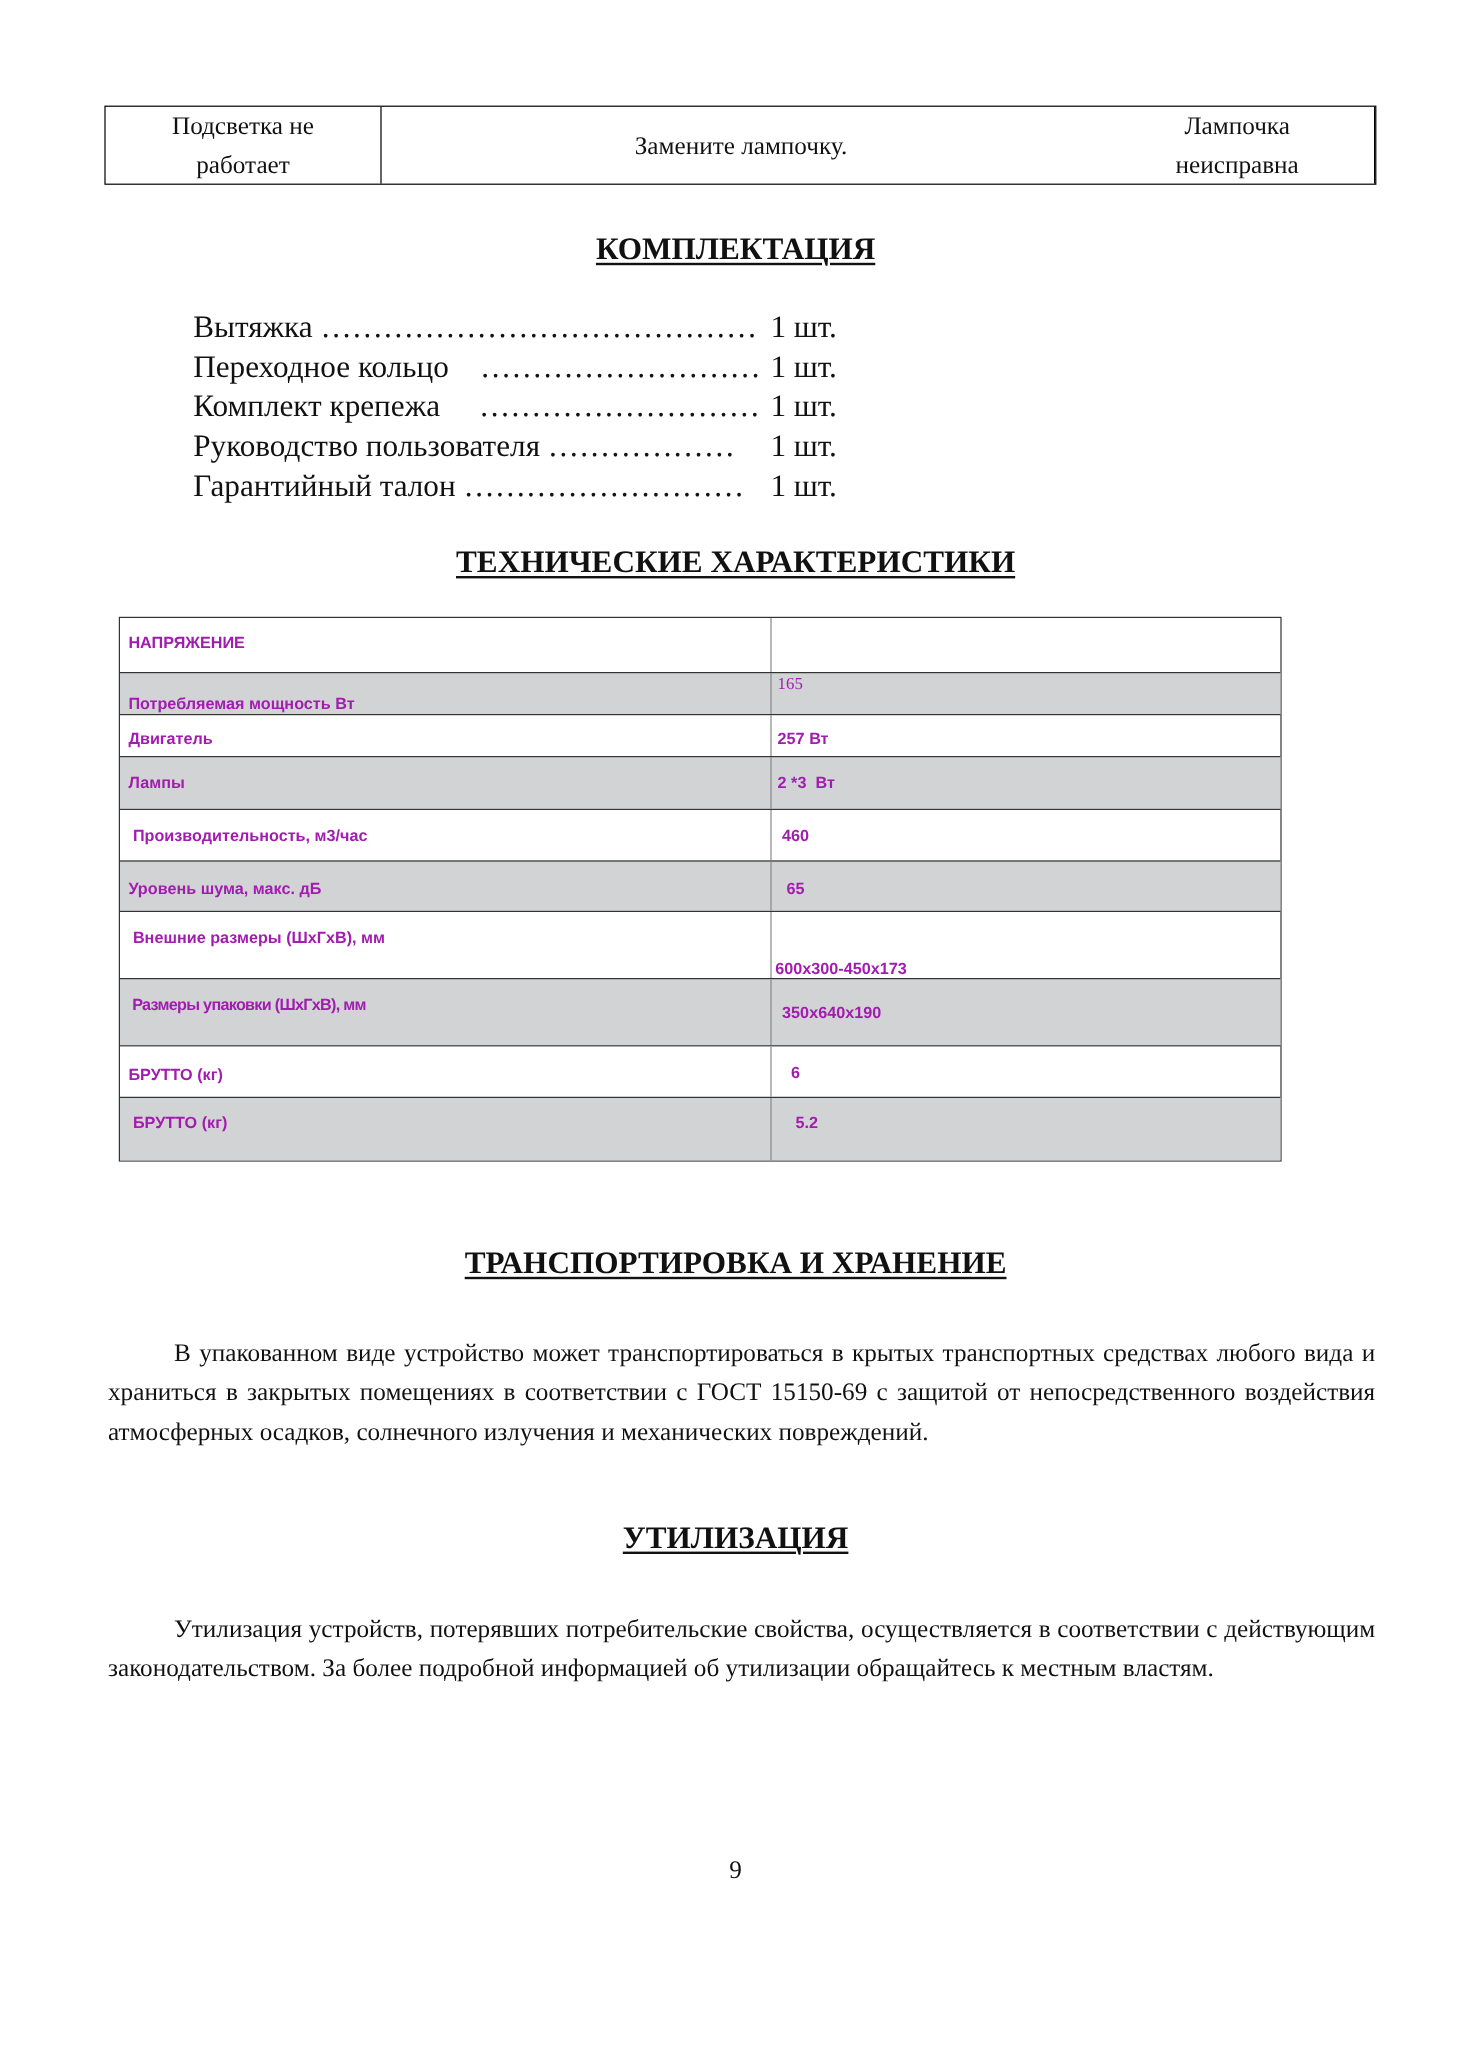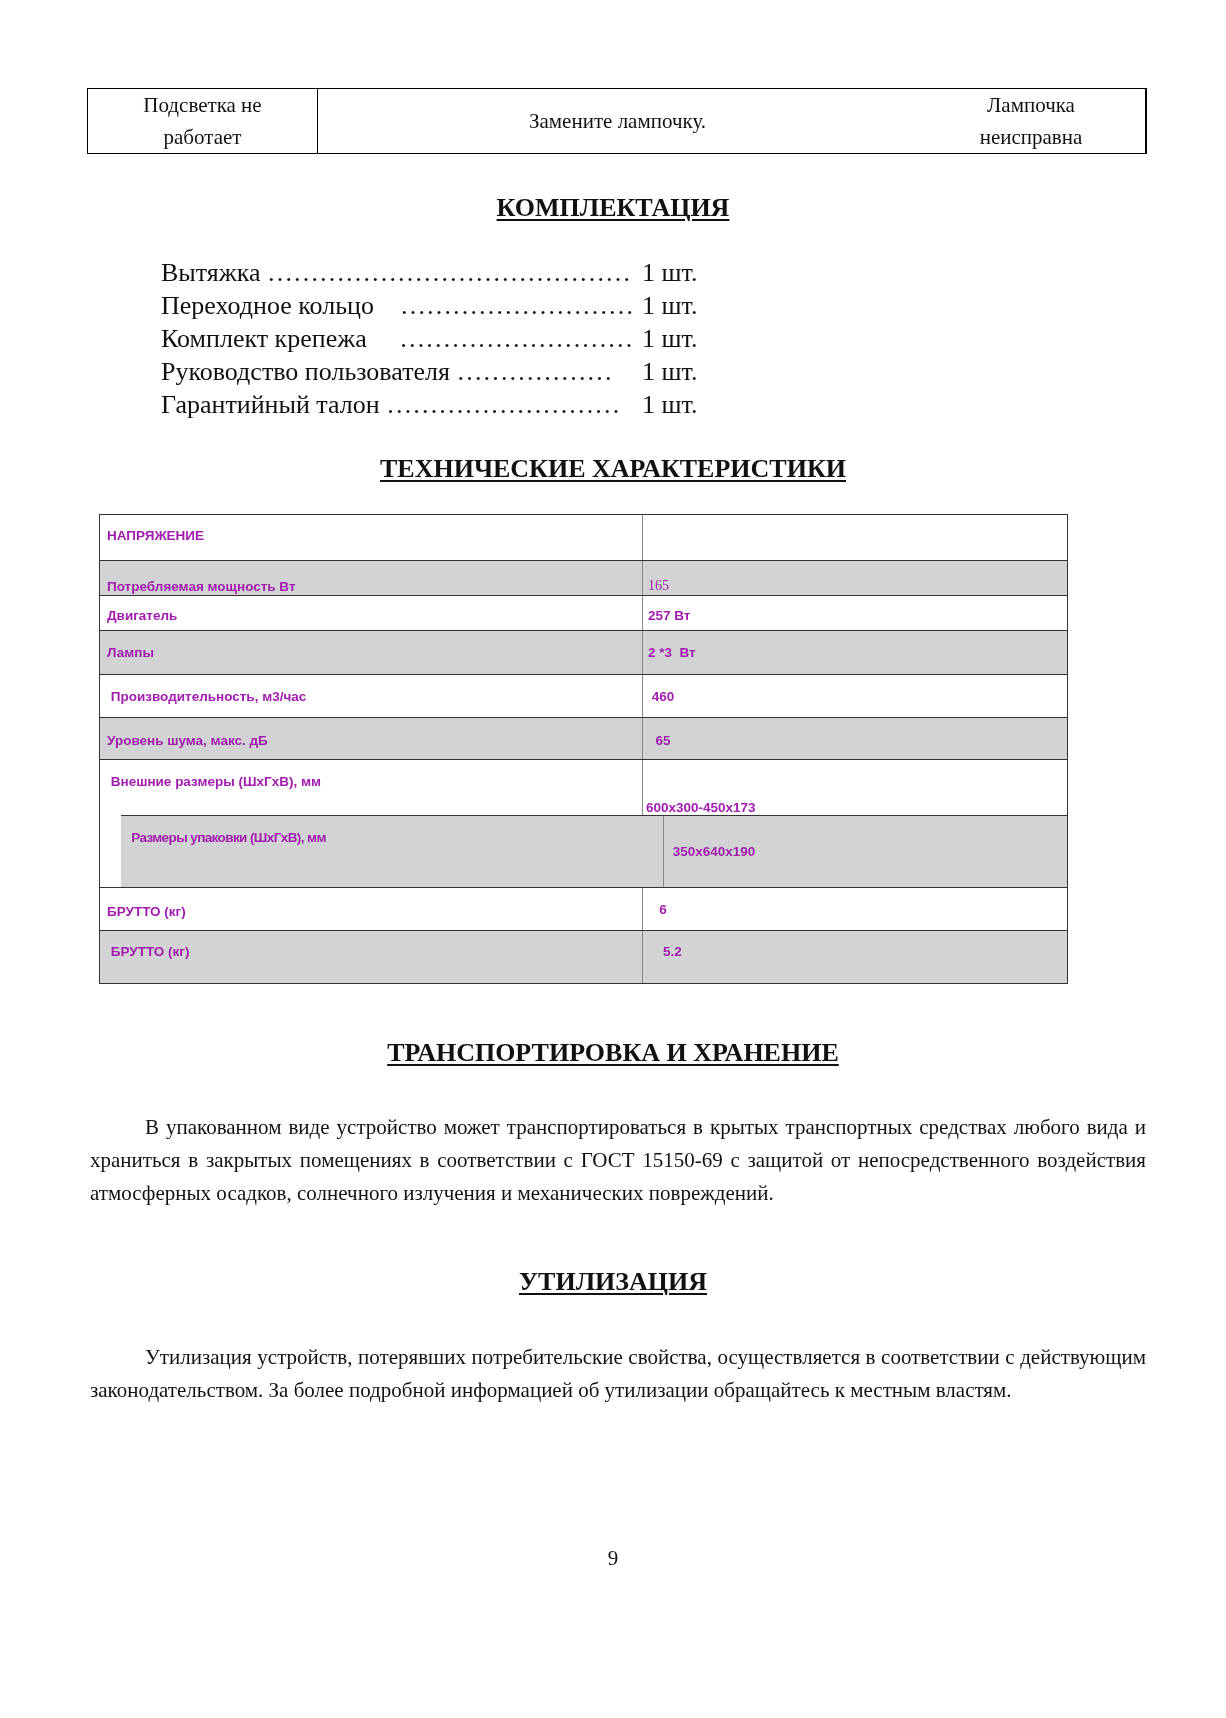--- a/index.html
+++ b/index.html
@@ -176,21 +176,21 @@
 <div class="spec-table">
   <div class="spec-row" style="height:45px;">
     <div class="label" style="align-items:flex-start;padding-top:13px;">
         <span>НАПРЯЖЕНИЕ</span>
       </div>
   </div>
   <div class="spec-row shaded" style="height:35px;">
     <div class="label" style="align-items:flex-end;padding-bottom:1px;">
         <span>Потребляемая мощность Вт</span>
       </div>
-    <div class="value" style="align-items:flex-end;padding-bottom:1px;font-family:'Liberation Serif',serif;font-weight:normal;font-size:14px;">
+    <div class="value" style="align-items:flex-end;padding-bottom:16px;font-family:'Liberation Serif',serif;font-weight:normal;font-size:14px;">
         <span>165</span>
       </div>
   </div>
   <div class="spec-row" style="height:35px;">
     <div class="label" style="align-items:center;padding-top:4px;">
         <span>Двигатель</span>
       </div>
     <div class="value" style="align-items:center;padding-top:4px;">
         <span>257 Вт</span>
       </div>
@@ -220,21 +220,21 @@
       </div>
   </div>
   <div class="spec-row" style="height:56px;">
     <div class="label" style="align-items:flex-start;padding-top:14px;">
         <span style="white-space:pre;"> Внешние размеры (ШхГхВ), мм</span>
       </div>
     <div class="value" style="align-items:flex-end;padding-left:3px;">
         <span>600x300-450x173</span>
       </div>
   </div>
-  <div class="spec-row shaded" style="height:72px;margin-left:21px;">
+  <div class="spec-row shaded" style="height:56px;">
     <div class="label" style="align-items:flex-start;padding-top:14px;letter-spacing:-0.6px;">
         <span style="white-space:pre;"> Размеры упаковки (ШхГхВ), мм</span>
       </div>
     <div class="value" style="align-items:center;">
         <span style="white-space:pre;"> 350x640x190</span>
       </div>
   </div>
   <div class="spec-row" style="height:43px;">
     <div class="label" style="align-items:center;padding-top:4px;">
         <span>БРУТТО (кг)</span>

